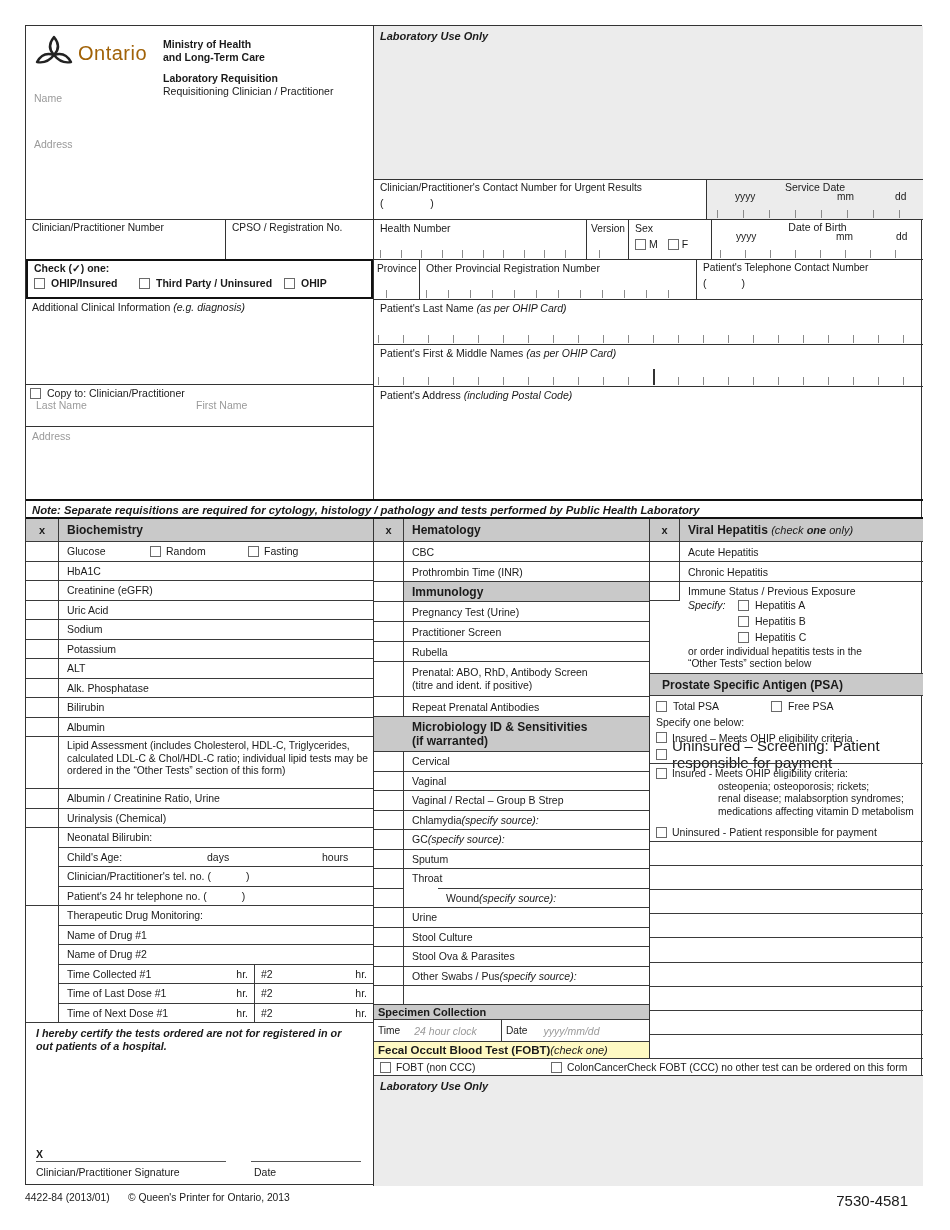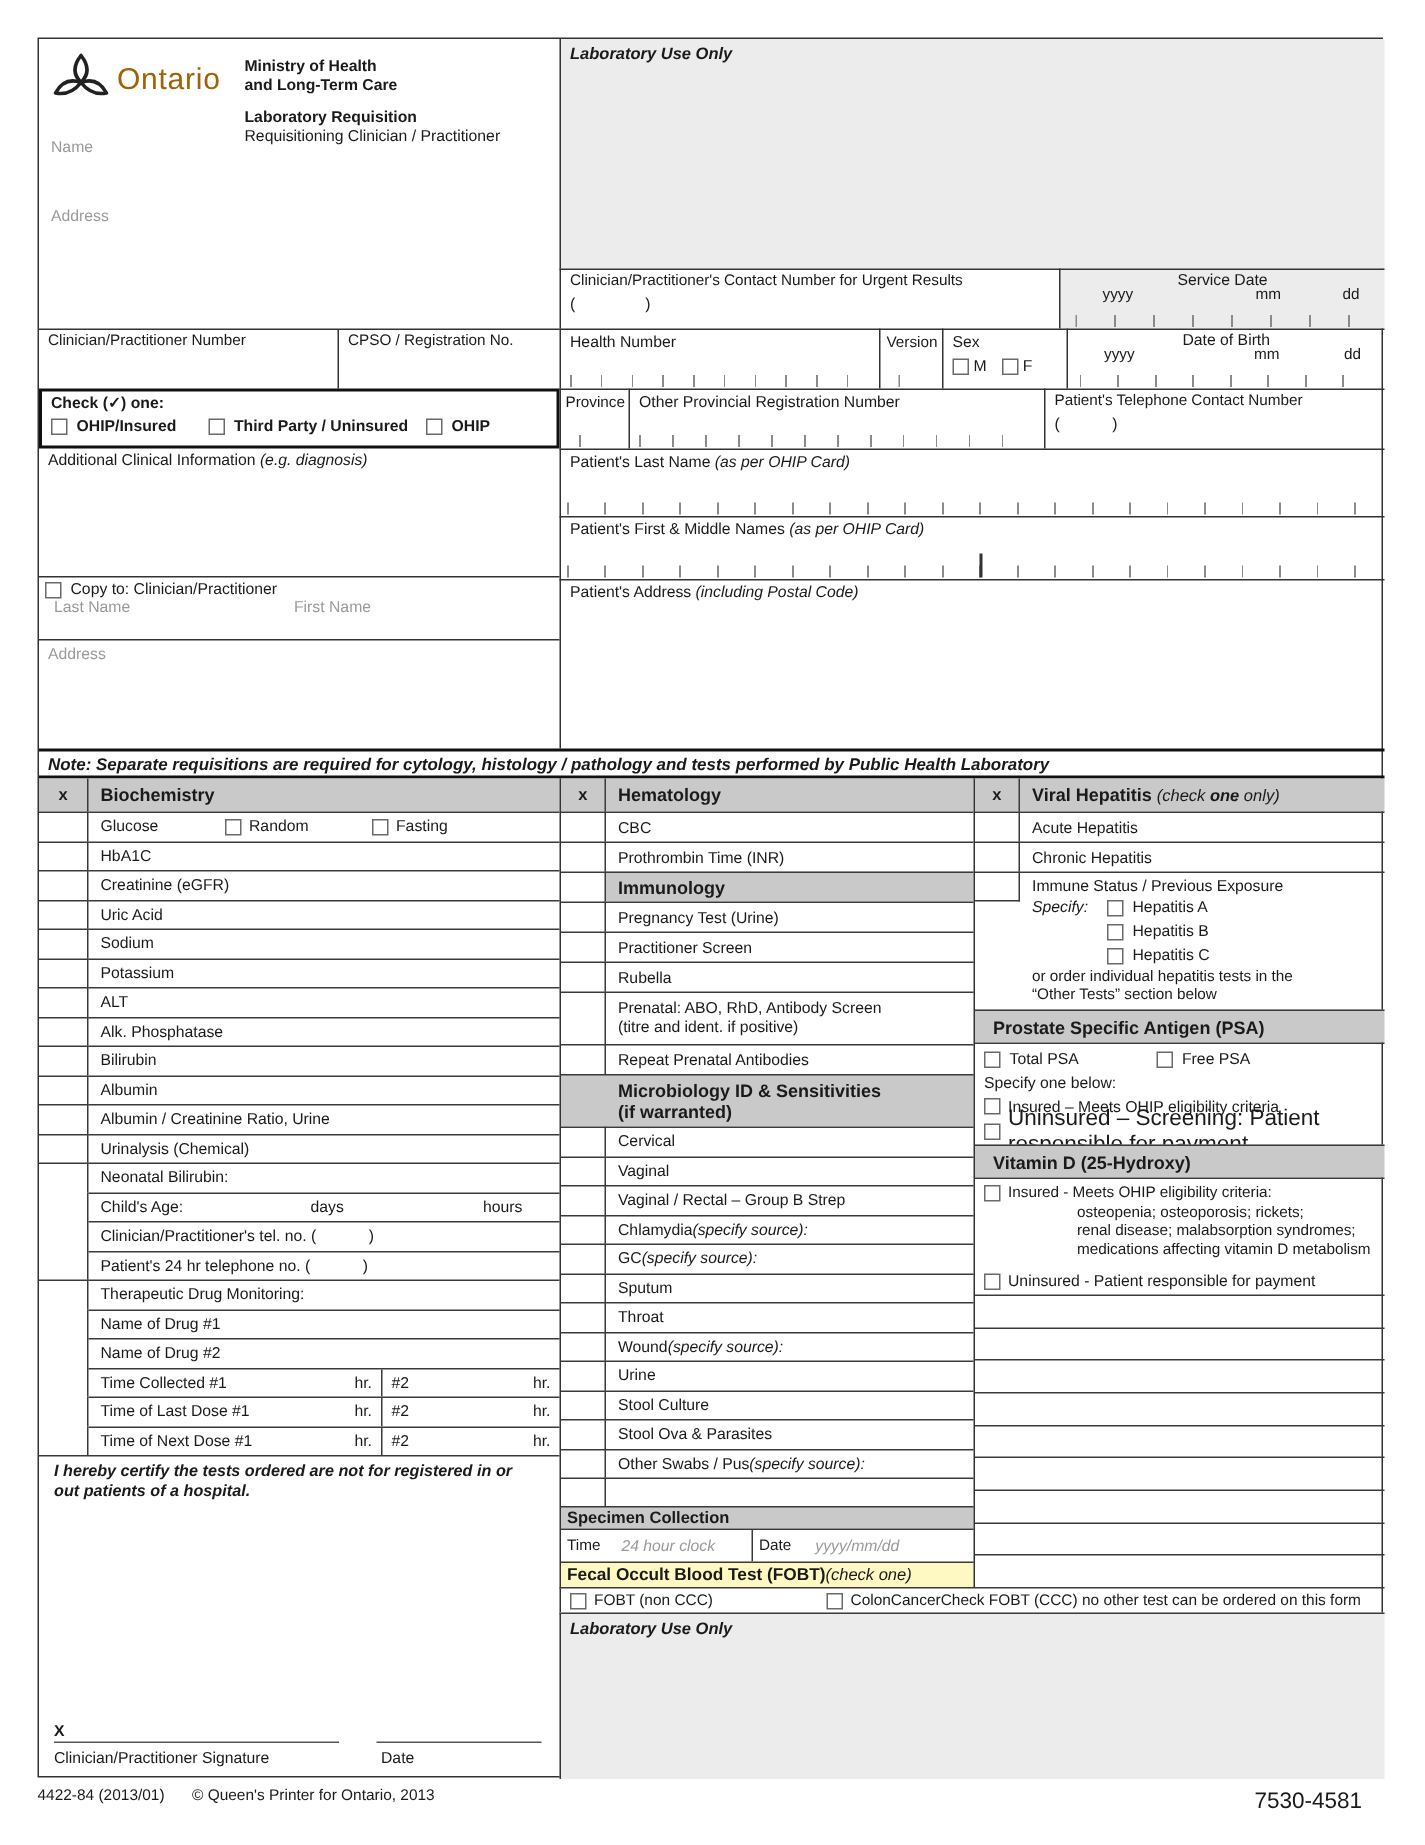--- a/index.html
+++ b/index.html
@@ -197,20 +197,24 @@
         <div class="c">Alk. Phosphatase</div>
       </div>
     <div class="r" style="height:19.5px;">
         <div class="x"></div>
         <div class="c">Bilirubin</div>
       </div>
     <div class="r" style="height:19.5px;">
         <div class="x"></div>
         <div class="c">Albumin</div>
       </div>
+    <div class="r" style="height:52px;">
+      <div class="x"></div>
+      <div class="c" style="font-size:10.3px;line-height:12.5px;align-items:flex-start;padding-top:3px;padding-right:4px;">Lipid Assessment (includes Cholesterol, HDL-C, Triglycerides, calculated LDL-C &amp; Chol/HDL-C ratio; individual lipid tests may be ordered in the “Other Tests” section of this form)</div>
+    </div>
     <div class="r" style="height:19.5px;">
         <div class="x"></div>
         <div class="c">Albumin / Creatinine Ratio, Urine</div>
       </div>
     <div class="r" style="height:19.5px;">
         <div class="x"></div>
         <div class="c">Urinalysis (Chemical)</div>
       </div>
     <div class="r" style="height:19.5px;">
         <div class="x"></div>
@@ -382,21 +386,21 @@
         <div class="c">
           <span>Sputum</span>
         </div>
       </div>
     <div class="r" style="height:19.5px;">
         <div class="x" style="width:30px;"></div>
         <div class="c">
           <span>Throat</span>
         </div>
       </div>
-    <div class="r" style="height:19.5px;">
+    <div class="r" style="height:19.5px;gap:34px;">
         <div class="x" style="width:30px;"></div>
         <div class="c">
           <span>Wound </span>
           <span class="i">(specify source):</span>
         </div>
       </div>
     <div class="r" style="height:19.5px;">
         <div class="x" style="width:30px;"></div>
         <div class="c">
           <span>Urine</span>
@@ -500,23 +504,20 @@
     </div>
     <div style="height:14px;padding-left:6px;box-sizing:border-box;">Specify one below:</div>
     <div style="height:15px;display:flex;align-items:center;padding-left:6px;box-sizing:border-box;">
       <span class="cb"></span>
       <span style="margin-left:5px;">Insured – Meets OHIP eligibility criteria</span>
     </div>
     <div style="height:18px;display:flex;align-items:center;padding-left:6px;box-sizing:border-box;font-size:15px;">
       <span class="cb"></span>
       <span style="margin-left:5px;">Uninsured – Screening: Patient responsible for payment</span>
     </div>
-    <div class="band" style="height:22px;">
-        <div class="t" style="padding-left:12px;">Vitamin D (25-Hydroxy)</div>
-      </div>
     <div style="height:60px;border-top:1px solid #3a3a3a;padding:4px 0 0 6px;box-sizing:border-box;font-size:10.2px;line-height:12.5px;">
       <div style="display:flex;align-items:flex-start;">
         <span class="cb"></span>
         <span style="margin-left:5px;">Insured - Meets OHIP eligibility criteria:</span>
       </div>
       <div style="margin-left:62px;">
         <div>osteopenia; osteoporosis; rickets;</div>
         <div>renal disease; malabsorption syndromes;</div>
         <div>medications affecting vitamin D metabolism</div>
       </div>

